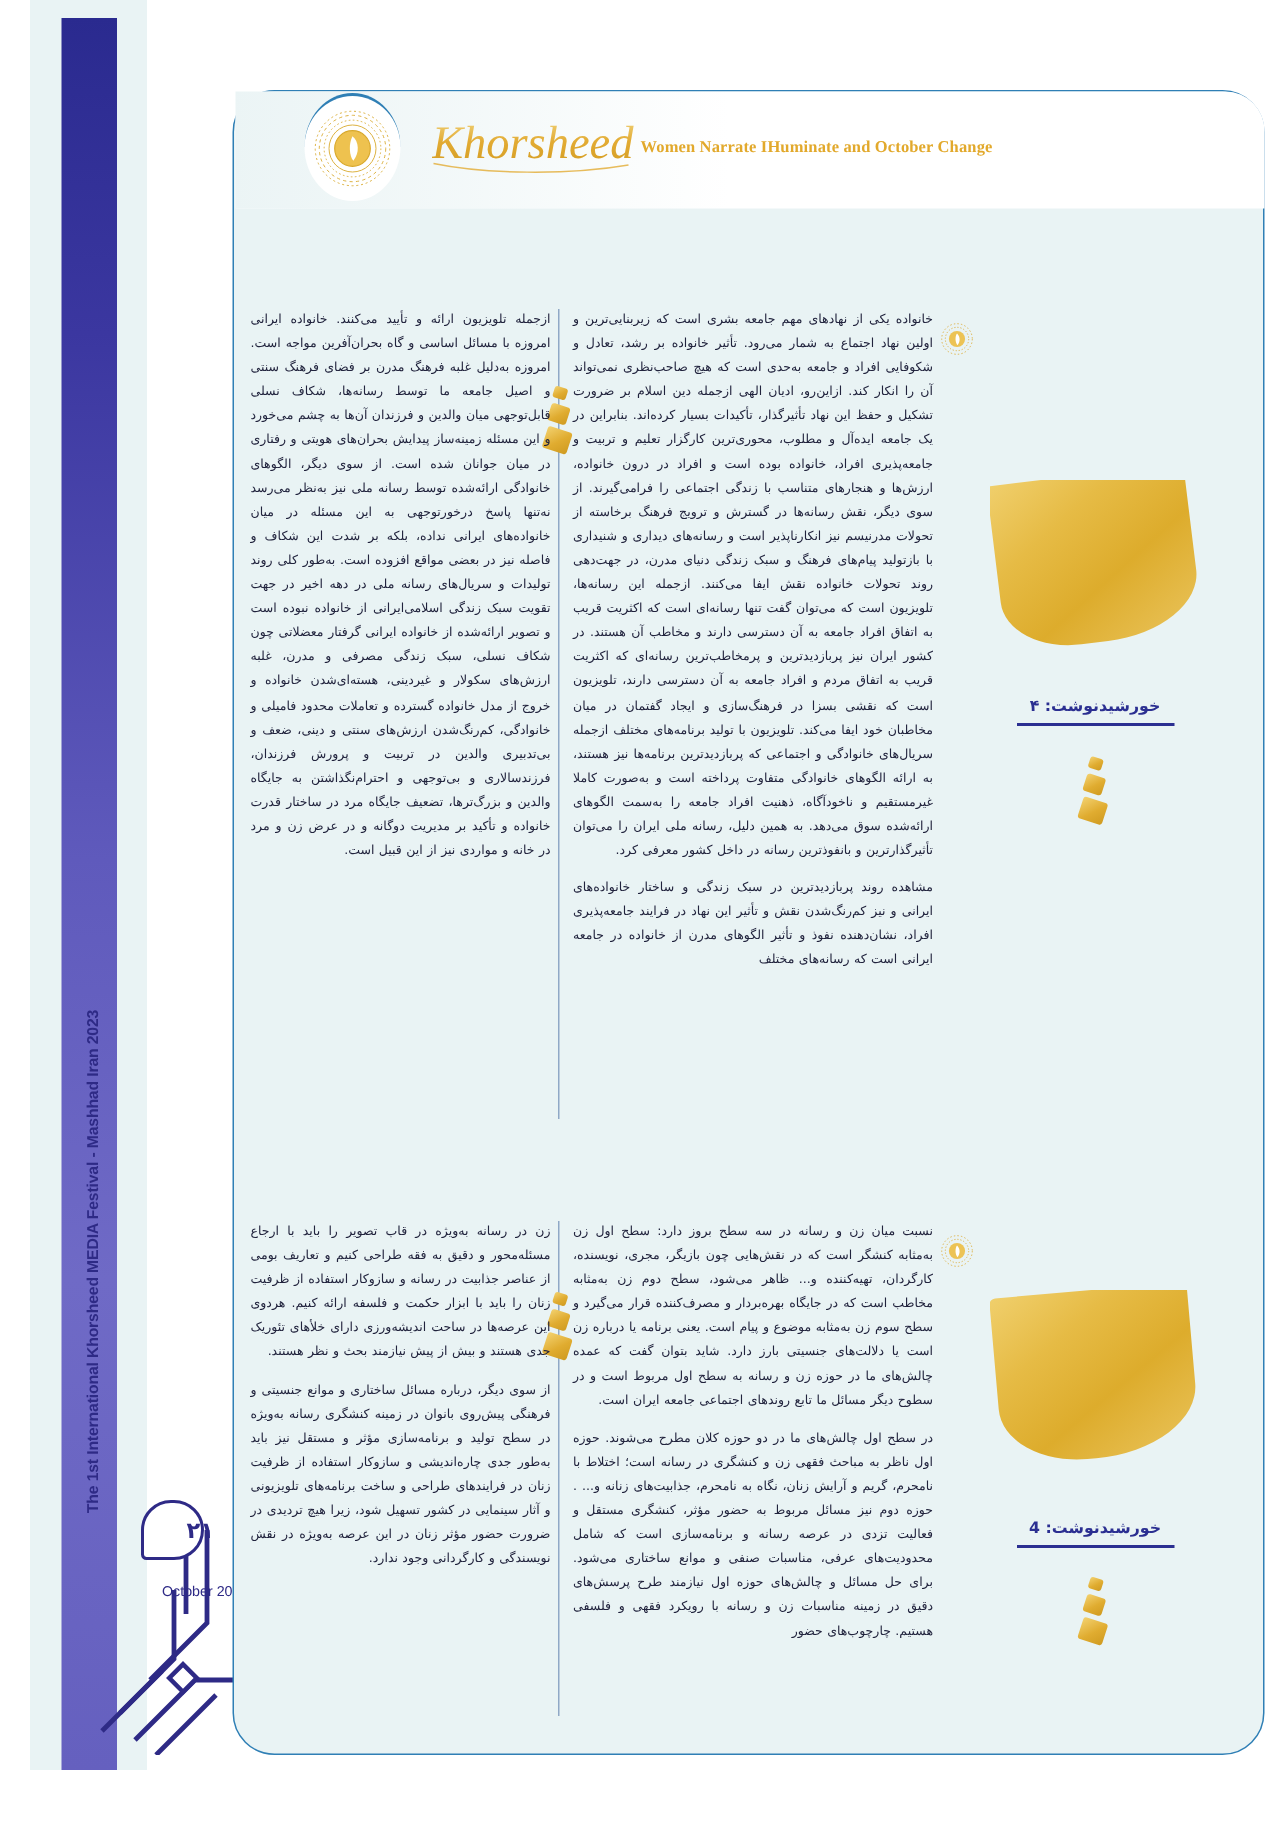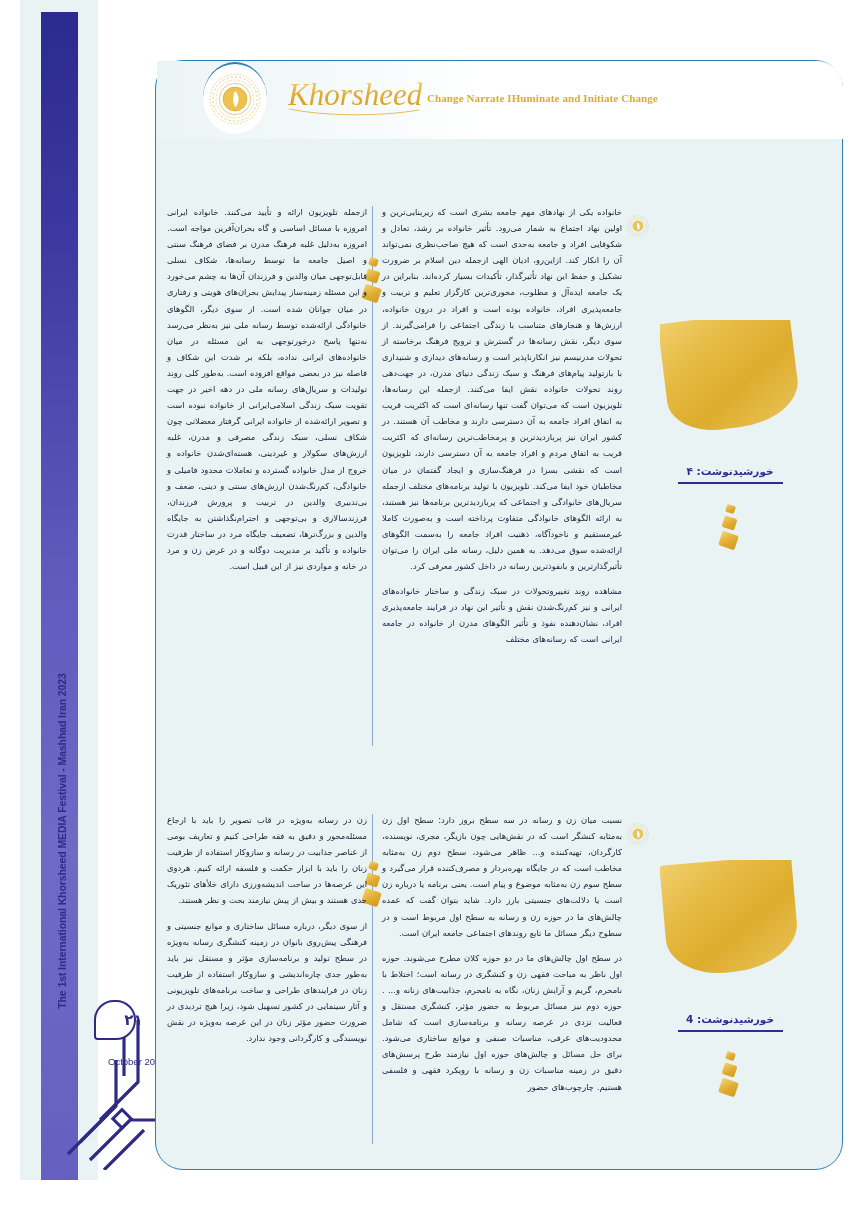--- a/index.html
+++ b/index.html
@@ -337,33 +337,33 @@
         <linearGradient id="gold" x1="0" y1="0" x2="0" y2="1">
           <stop offset="0%" stop-color="#f2d885"></stop>
           <stop offset="50%" stop-color="#e2ab33"></stop>
           <stop offset="100%" stop-color="#d39c22"></stop>
         </linearGradient>
       </defs>
       <text x="0" y="58" font-family="Liberation Serif, serif" font-size="62" font-style="italic" fill="url(#gold)">Khorsheed</text>
       <path d="M2 66 C70 80 180 82 262 68" stroke="#e2ab33" stroke-width="2" fill="none" opacity="0.8"></path>
     </svg>
   </div>
-  <div class="brand-tagline">Change Narrate IHuminate and Initiate Change</div>
+  <div class="brand-tagline">Women Narrate IHuminate and October Change</div>
 
 
   <div class="col-divider" id="div1"></div>
   <div class="gold-cluster" id="gc1">
     <i class="gc-a"></i>
       <i class="gc-b"></i>
       <i class="gc-c"></i>
   </div>
 
   <div class="col colblock" id="s1-right">
     <p>خانواده یکی از نهادهای مهم جامعه بشری است که زیربنایی‌ترین و اولین نهاد اجتماع به شمار می‌رود. تأثیر خانواده بر رشد، تعادل و شکوفایی افراد و جامعه به‌حدی است که هیچ صاحب‌نظری نمی‌تواند آن را انکار کند. ازاین‌رو، ادیان الهی ازجمله دین اسلام بر ضرورت تشکیل و حفظ این نهاد تأثیرگذار، تأکیدات بسیار کرده‌اند. بنابراین در یک جامعه ایده‌آل و مطلوب، محوری‌ترین کارگزار تعلیم و تربیت و جامعه‌پذیری افراد، خانواده بوده است و افراد در درون خانواده، ارزش‌ها و هنجارهای متناسب با زندگی اجتماعی را فرامی‌گیرند. از سوی دیگر، نقش رسانه‌ها در گسترش و ترویج فرهنگ برخاسته از تحولات مدرنیسم نیز انکارناپذیر است و رسانه‌های دیداری و شنیداری با بازتولید پیام‌های فرهنگ و سبک زندگی دنیای مدرن، در جهت‌دهی روند تحولات خانواده نقش ایفا می‌کنند. ازجمله این رسانه‌ها، تلویزیون است که می‌توان گفت تنها رسانه‌ای است که اکثریت قریب به اتفاق افراد جامعه به آن دسترسی دارند و مخاطب آن هستند. در کشور ایران نیز پربازدیدترین و پرمخاطب‌ترین رسانه‌ای که اکثریت قریب به اتفاق مردم و افراد جامعه به آن دسترسی دارند، تلویزیون است که نقشی بسزا در فرهنگ‌سازی و ایجاد گفتمان در میان مخاطبان خود ایفا می‌کند. تلویزیون با تولید برنامه‌های مختلف ازجمله سریال‌های خانوادگی و اجتماعی که پربازدیدترین برنامه‌ها نیز هستند، به ارائه الگوهای خانوادگی متفاوت پرداخته است و به‌صورت کاملا غیرمستقیم و ناخودآگاه، ذهنیت افراد جامعه را به‌سمت الگوهای ارائه‌شده سوق می‌دهد. به همین دلیل، رسانه ملی ایران را می‌توان تأثیرگذارترین و بانفوذترین رسانه در داخل کشور معرفی کرد.</p>
-    <p>مشاهده روند تغییروتحولات در سبک زندگی و ساختار خانواده‌های ایرانی و نیز کم‌رنگ‌شدن نقش و تأثیر این نهاد در فرایند جامعه‌پذیری افراد، نشان‌دهنده نفوذ و تأثیر الگوهای مدرن از خانواده در جامعه ایرانی است که رسانه‌های مختلف</p>
+    <p>مشاهده روند پربازدیدترین در سبک زندگی و ساختار خانواده‌های ایرانی و نیز کم‌رنگ‌شدن نقش و تأثیر این نهاد در فرایند جامعه‌پذیری افراد، نشان‌دهنده نفوذ و تأثیر الگوهای مدرن از خانواده در جامعه ایرانی است که رسانه‌های مختلف</p>
   </div>
 
   <div class="col colblock" id="s1-left">
     <p>ازجمله تلویزیون ارائه و تأیید می‌کنند. خانواده ایرانی امروزه با مسائل اساسی و گاه بحران‌آفرین مواجه است. امروزه به‌دلیل غلبه فرهنگ مدرن بر فضای فرهنگ سنتی و اصیل جامعه ما توسط رسانه‌ها، شکاف نسلی قابل‌توجهی میان والدین و فرزندان آن‌ها به چشم می‌خورد و این مسئله زمینه‌ساز پیدایش بحران‌های هویتی و رفتاری در میان جوانان شده است. از سوی دیگر، الگوهای خانوادگی ارائه‌شده توسط رسانه ملی نیز به‌نظر می‌رسد نه‌تنها پاسخ درخورتوجهی به این مسئله در میان خانواده‌های ایرانی نداده، بلکه بر شدت این شکاف و فاصله نیز در بعضی مواقع افزوده است. به‌طور کلی روند تولیدات و سریال‌های رسانه ملی در دهه اخیر در جهت تقویت سبک زندگی اسلامی‌ایرانی از خانواده نبوده است و تصویر ارائه‌شده از خانواده ایرانی گرفتار معضلاتی چون شکاف نسلی، سبک زندگی مصرفی و مدرن، غلبه ارزش‌های سکولار و غیردینی، هسته‌ای‌شدن خانواده و خروج از مدل خانواده گسترده و تعاملات محدود فامیلی و خانوادگی، کم‌رنگ‌شدن ارزش‌های سنتی و دینی، ضعف و بی‌تدبیری والدین در تربیت و پرورش فرزندان، فرزندسالاری و بی‌توجهی و احترام‌نگذاشتن به جایگاه والدین و بزرگ‌ترها، تضعیف جایگاه مرد در ساختار قدرت خانواده و تأکید بر مدیریت دوگانه و در عرض زن و مرد در خانه و مواردی نیز از این قبیل است.</p>
   </div>
 
   <div class="sun-mini" id="sun1">
     <svg width="24" height="24" viewBox="0 0 40 40">
       <g stroke="#dcae3c" stroke-width="1" fill="none">
         <circle cx="20" cy="20" r="17" stroke-dasharray="1.6 2.4"></circle>

